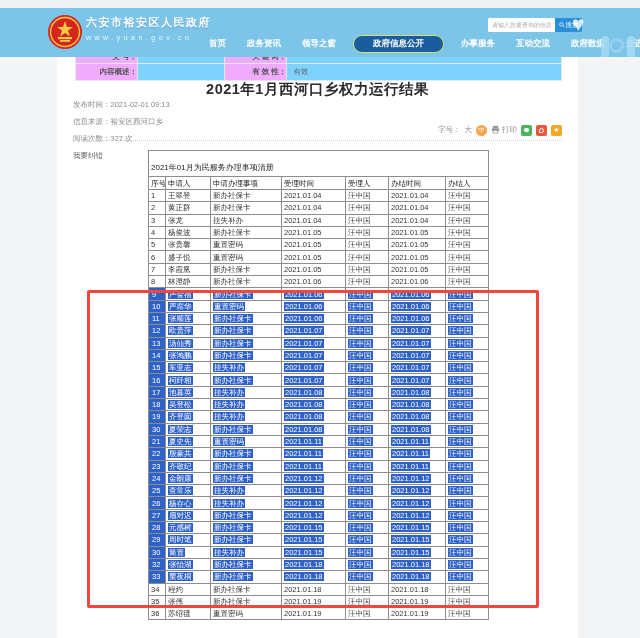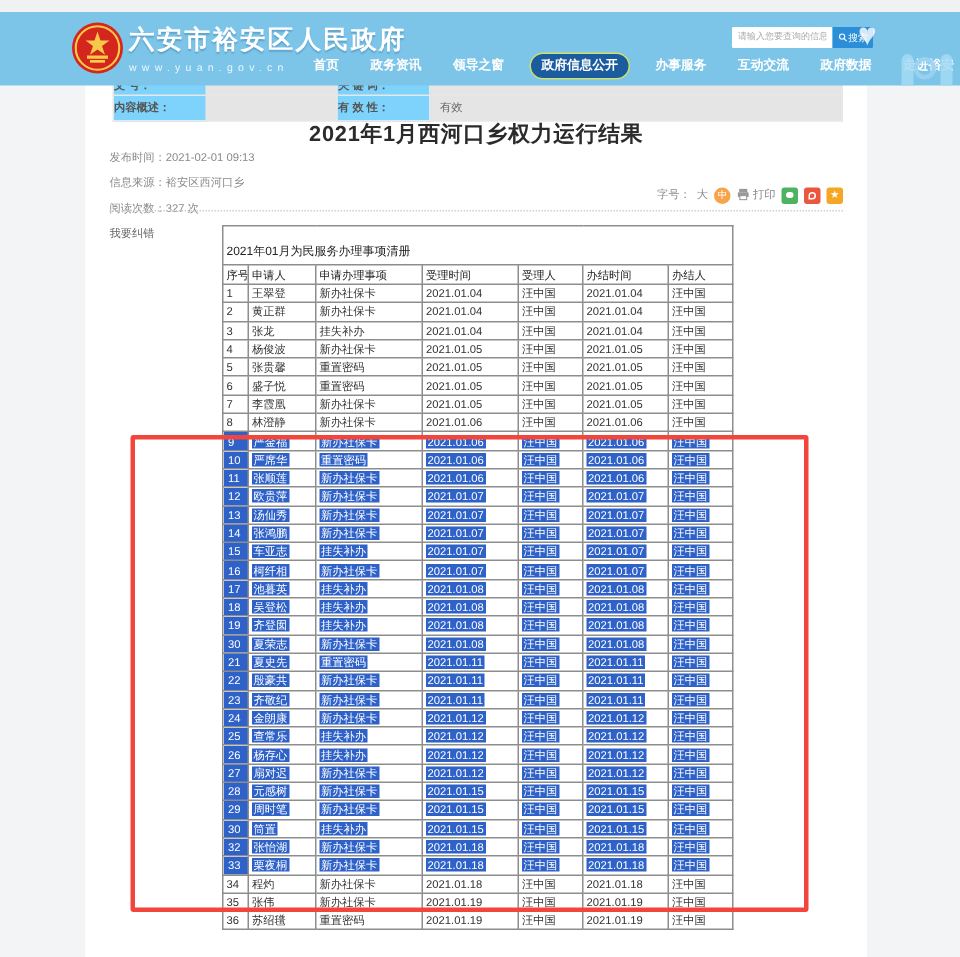--- a/index.html
+++ b/index.html
@@ -6,42 +6,42 @@
   html,body { width:640px; height:638px; overflow:hidden; }
   body { position:relative; background:#f3f4f5; font-family:"Liberation Sans","DejaVu Sans",sans-serif; color:#333; }
 
   
   .top-strip { position:absolute; left:0; top:0; width:640px; height:8px; background:#f0f1f2; }
 
   
   .site-header { position:absolute; left:0; top:8px; width:640px; height:49px; background:#7cc5e9; z-index:10; overflow:hidden; }
   .emblem { position:absolute; left:47px; top:3px; }
   .site-names { position:absolute; left:86px; top:7px; }
-  .site-title { font-size:17px; font-weight:bold; color:#fff; letter-spacing:1.5px; text-shadow:0 1px 1px rgba(0,60,110,.25); }
+  .site-title { font-size:11px; font-weight:bold; color:#fff; letter-spacing:1.5px; text-shadow:0 1px 1px rgba(0,60,110,.25); }
   .site-url { font-size:7px; color:#eaf7ff; letter-spacing:3.5px; margin-top:4px; }
   .main-nav { position:absolute; left:205px; top:27px; display:flex; align-items:center; gap:13px;justify-content:flex-end; }
   .nav-item { font-size:8.5px; font-weight:bold; color:#fff; padding:2px 4px; white-space:nowrap; cursor:pointer; }
-  .nav-item.active { background:#1a5c9e; border:1px solid #cede6f; border-radius:9px; padding:2px 7px; }
+  .nav-item.active { background:#1a5c9e; border:1px solid #cede6f; border-radius:9px; padding:2px 19px; }
   .search-box { position:absolute; left:488px; top:10px; display:flex; height:14px; }
   .search-input { width:67px; height:14px; border:1px solid #fff; background:#fff; font-size:6px; color:#999; padding:0 3px; border-radius:1px 0 0 1px; }
   .search-input::placeholder { color:#aaa; font-size:6px; }
   .search-btn { width:27px; height:14px; background:#2a8fd8; color:#fff; border:0; font-size:6.5px; display:flex; align-items:center; justify-content:center; gap:1px; border-radius:0 1px 1px 0; cursor:pointer; }
   .deco-heart { position:absolute; left:572px; top:4px; font-size:21px; color:#ffffff; opacity:.8; }
   .deco-bar1 { position:absolute; left:601px; top:28px; width:8px; height:29px; background:#a5d9f3; border-radius:4px 4px 0 0; opacity:.85; }
   .deco-bar2 { position:absolute; left:627px; top:28px; width:8px; height:29px; background:#a5d9f3; border-radius:4px 4px 0 0; opacity:.85; }
   .deco-ring { position:absolute; left:609px; top:30px; width:15px; height:15px; border:3px solid #9ad2ef; border-radius:50%; opacity:.9; }
 
   
   .panel { position:absolute; left:57px; top:8px; width:521px; height:630px; background:#fff; z-index:1; }
 
   
   .info-table { position:absolute; left:18px; top:41px; width:487px; border-collapse:collapse; font-size:7.5px; }
   .info-table td { border:1px solid #e7e7e7; }
-  .info-label { background:#7dd3fc; color:#555; font-weight:bold; text-align:left; width:62px; }
-  .info-value { background:#e5e5e5; color:#666; padding-left:6px; }
+  .info-label { background:#f0abfc; color:#555; font-weight:bold; text-align:right; width:62px; }
+  .info-value { background:#7dd3fc; color:#666; padding-left:6px; }
   .info-row1 td { height:14px; }
   .info-row2 td { height:17px; }
 
   .article-title { position:absolute; left:0; top:72px; width:100%; text-align:center; font-size:14.5px; font-weight:bold; color:#2b2b2b; letter-spacing:.5px; }
 
   .meta-row { position:absolute; left:16px; top:114px; width:489px; height:16px; font-size:7.5px; color:#8a8a8a; display:flex; align-items:center; }
   .meta-left { display:flex; gap:7px; white-space:nowrap;flex-direction:column; }
   .meta-right { margin-left:auto; display:flex; align-items:center; gap:4px; white-space:nowrap; }
   .correct-link { color:#666; cursor:pointer; }
   .font-big { color:#888; cursor:pointer; }

